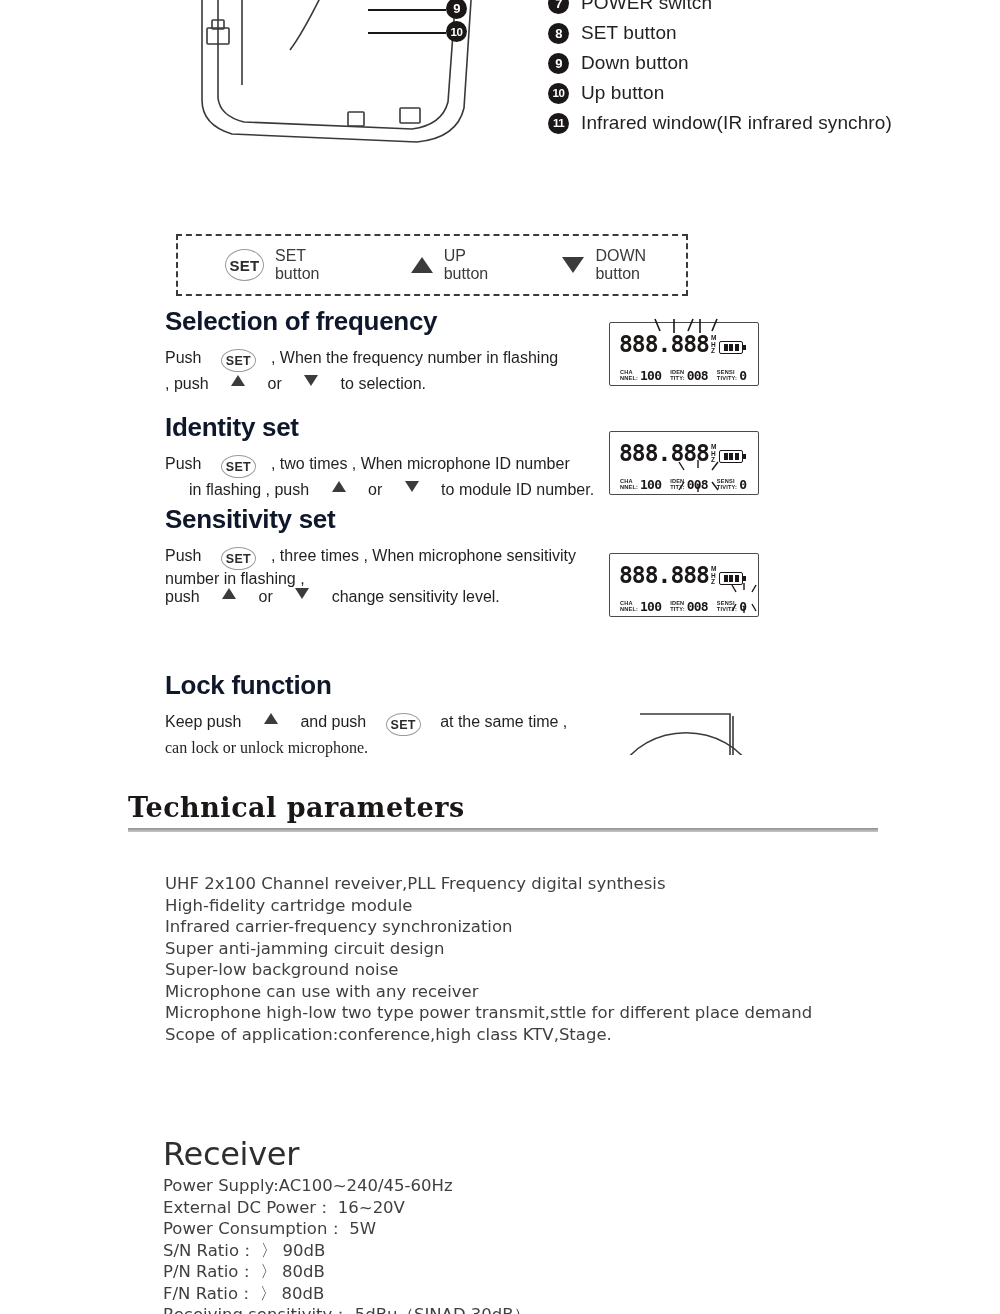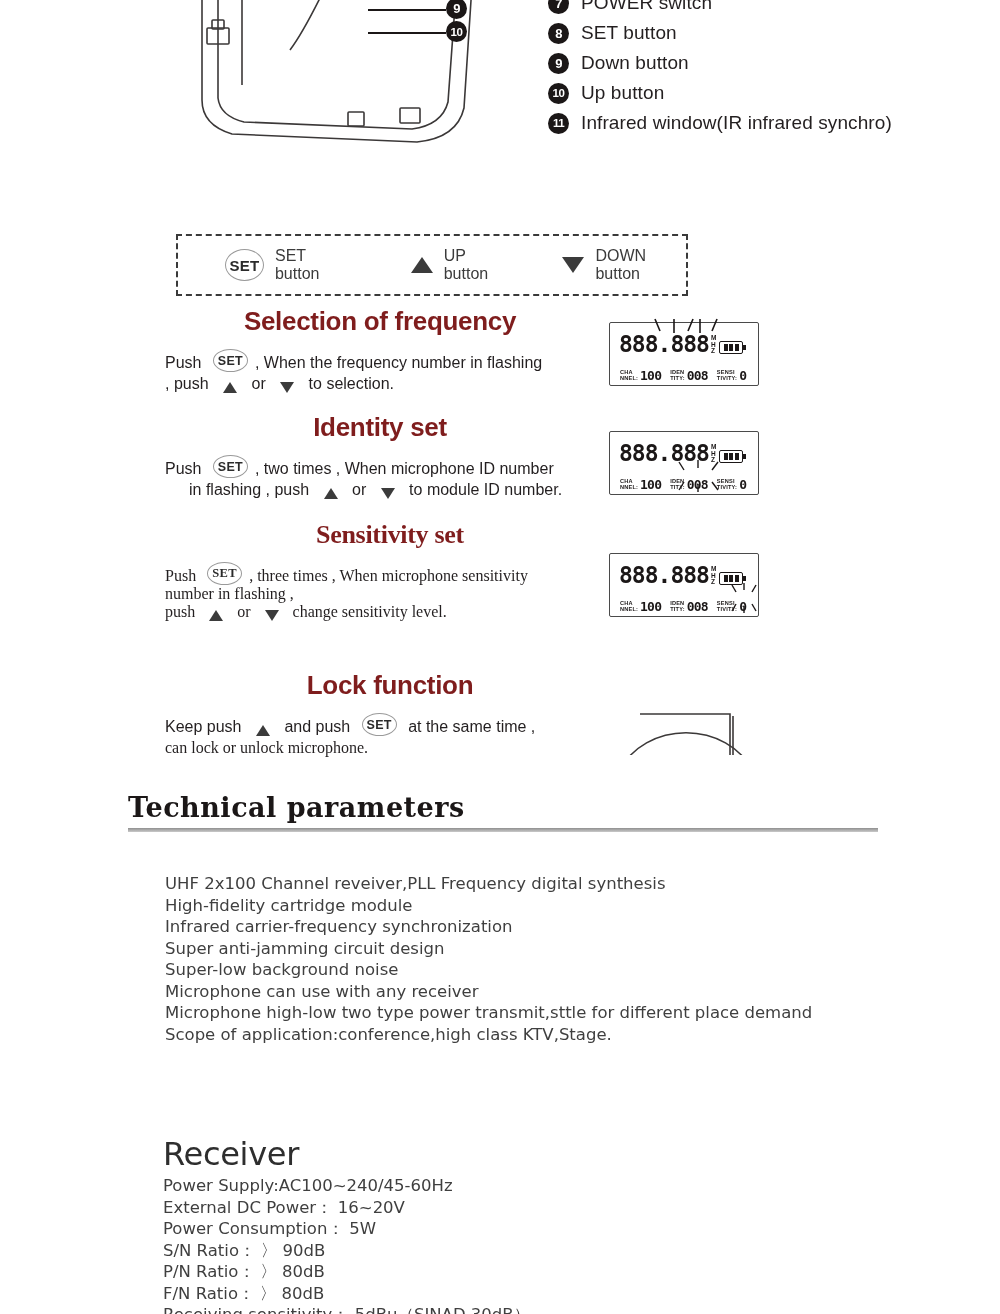--- a/index.html
+++ b/index.html
@@ -51,23 +51,23 @@
   .tri-up,.tri-dn{width:0;height:0;}
   .tri-up{border-left:11px solid transparent;border-right:11px solid transparent;border-bottom:16px solid #3b3b3b;}
   .tri-dn{border-left:11px solid transparent;border-right:11px solid transparent;border-top:16px solid #3b3b3b;}
   .tri-up.s{border-left-width:7px;border-right-width:7px;border-bottom-width:11px;}
   .tri-dn.s{border-left-width:7px;border-right-width:7px;border-top-width:11px;}
 
   
   .sect{position:absolute;left:165px;width:430px;}
   .sect h2{
     margin:0 0 12px 0;font-size:26px;font-weight:bold;
-    color:#7f1d1d;letter-spacing:-0.3px;text-align:center;
-  }
-  .ln{display:flex;align-items:flex-end;width:100%;gap:4px;}
+    color:#0f172a;letter-spacing:-0.3px;
+  }
+  .ln{display:flex;align-items:flex-start;width:100%;gap:12px;}
   .ln > span{white-space:pre;}
   .ln .set-oval.sm{margin:0 3px;}
   .ln .tri-up,.ln .tri-dn{margin:0 6px;}
 
   
   .lcd{
     position:absolute;width:148px;height:62px;
     border:1.6px solid #4a4a4a;border-radius:2px;
     background:#fff;
   }
@@ -261,21 +261,21 @@
     </div>
     <div class="ln" style="margin-top:3px;margin-left:24px;">
       <span>in flashing , push </span>
       <span class="tri-up s"></span>
       <span> or </span>
       <span class="tri-dn s"></span>
       <span> to module ID number.</span>
     </div>
   </div>
 
-  <div class="sect" style="top:520px;width:450px;font-family:Liberation Serif, serif;">
+  <div class="sect" style="top:504px;width:450px;">
     <h2>Sensitivity set</h2>
     <div class="ln">
       <span>Push </span>
       <span class="set-oval sm"><span class="sml">SET</span></span>
       <span>, three times , When microphone sensitivity</span>
     </div>
     <div class="ln">
       <span>number in flashing ,</span>
     </div>
     <div class="ln">

